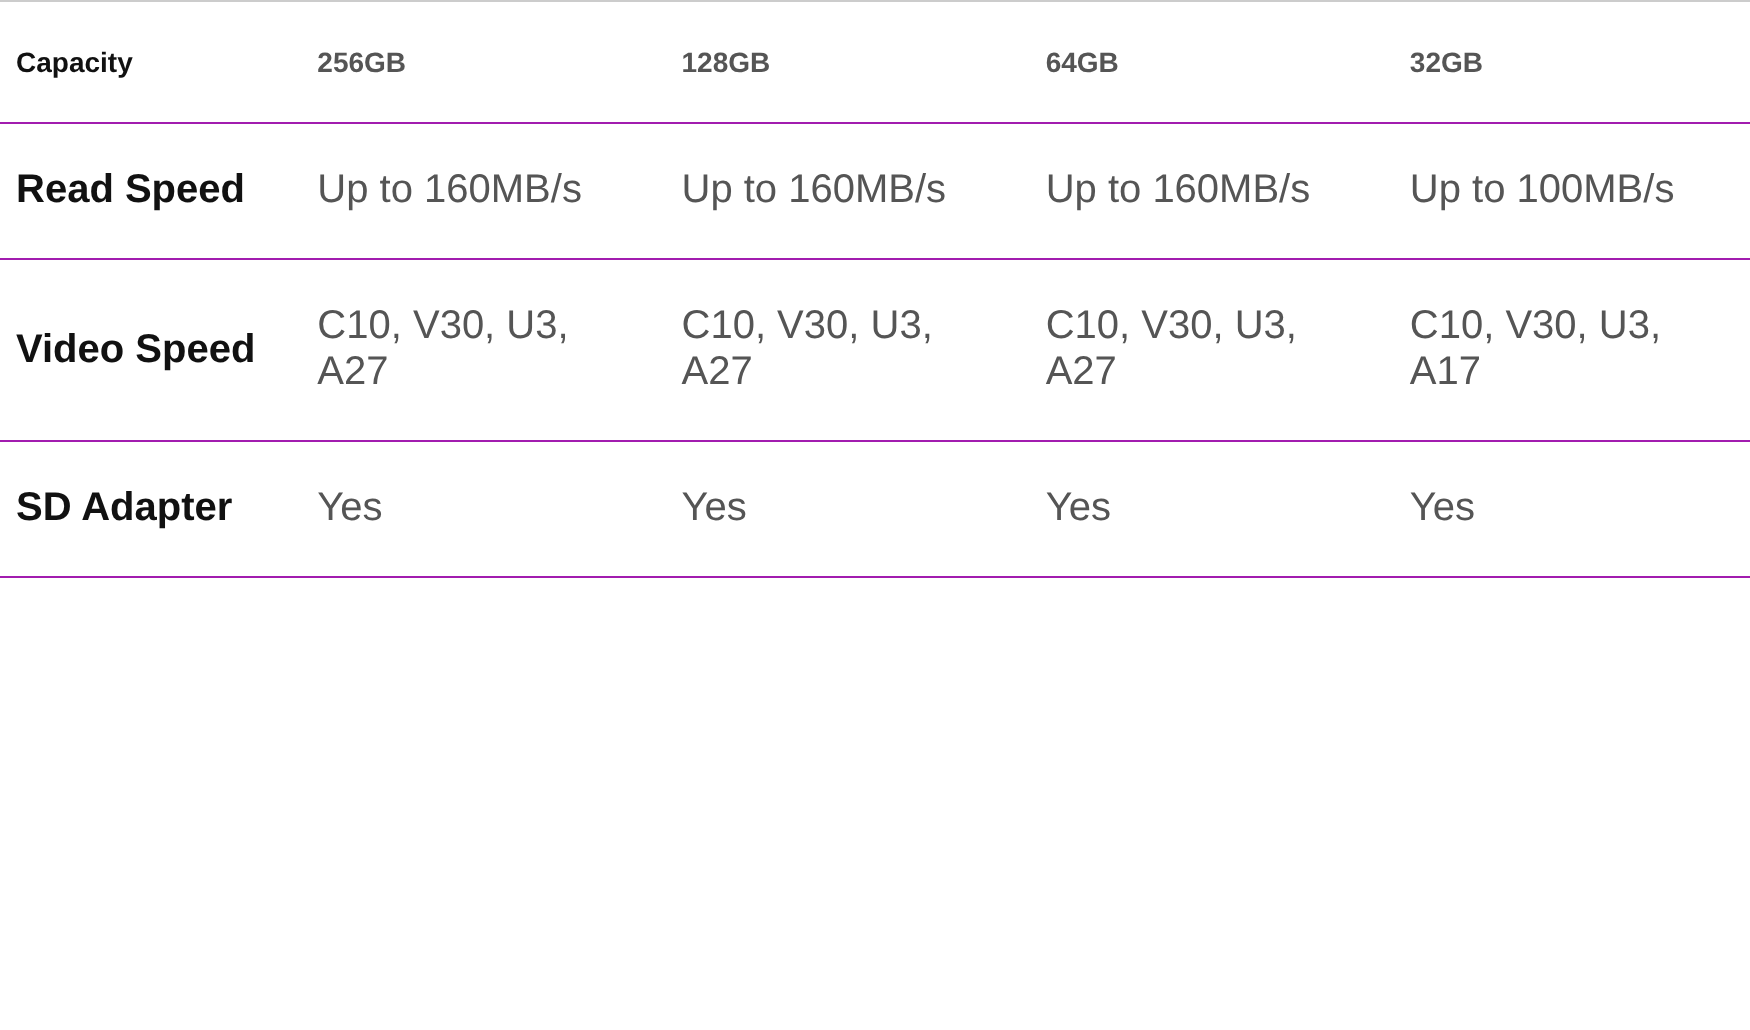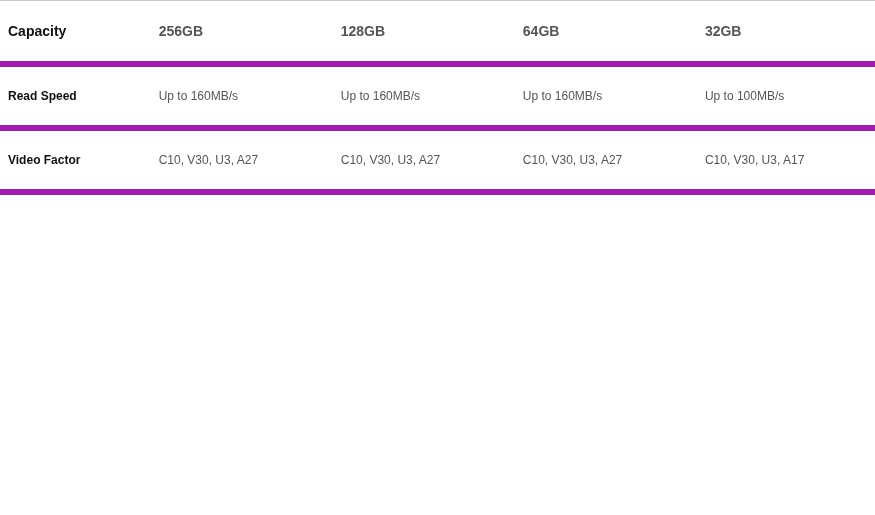--- a/index.html
+++ b/index.html
@@ -15,31 +15,31 @@
       min-height: 515px;
       padding: 0;
     }
 
     .comparison-table {
       width: 100%;
       border-collapse: collapse;
     }
 
     .comparison-table tr {
-      border-bottom: 6px solid #a21caf;
+      border-bottom: 1px solid #a21caf;
     }
 
     .comparison-table tr:first-child {
       border-top: 1px solid #cccccc;
     }
 
     .comparison-table td {
       padding: 22px 12px;
       vertical-align: middle;
-      font-size: 12px;
+      font-size: 20px;
       color: #333333;
     }
 
     .comparison-table td:first-child {
       font-weight: bold;
       width: 145px;
       padding-left: 8px;
       color: #111111;
     }
 
@@ -68,20 +68,27 @@
     <td>32GB</td>
   </tr>
   <tr>
     <td>Read Speed</td>
     <td>Up to 160MB/s</td>
     <td>Up to 160MB/s</td>
     <td>Up to 160MB/s</td>
     <td>Up to 100MB/s</td>
   </tr>
   <tr>
-    <td>Video Factor</td>
+    <td>Video Speed</td>
     <td>C10, V30, U3, A27</td>
     <td>C10, V30, U3, A27</td>
     <td>C10, V30, U3, A27</td>
     <td>C10, V30, U3, A17</td>
   </tr>
+  <tr>
+    <td>SD Adapter</td>
+    <td>Yes</td>
+    <td>Yes</td>
+    <td>Yes</td>
+    <td>Yes</td>
+  </tr>
 </tbody>
   </table>
 
 </body></html>

